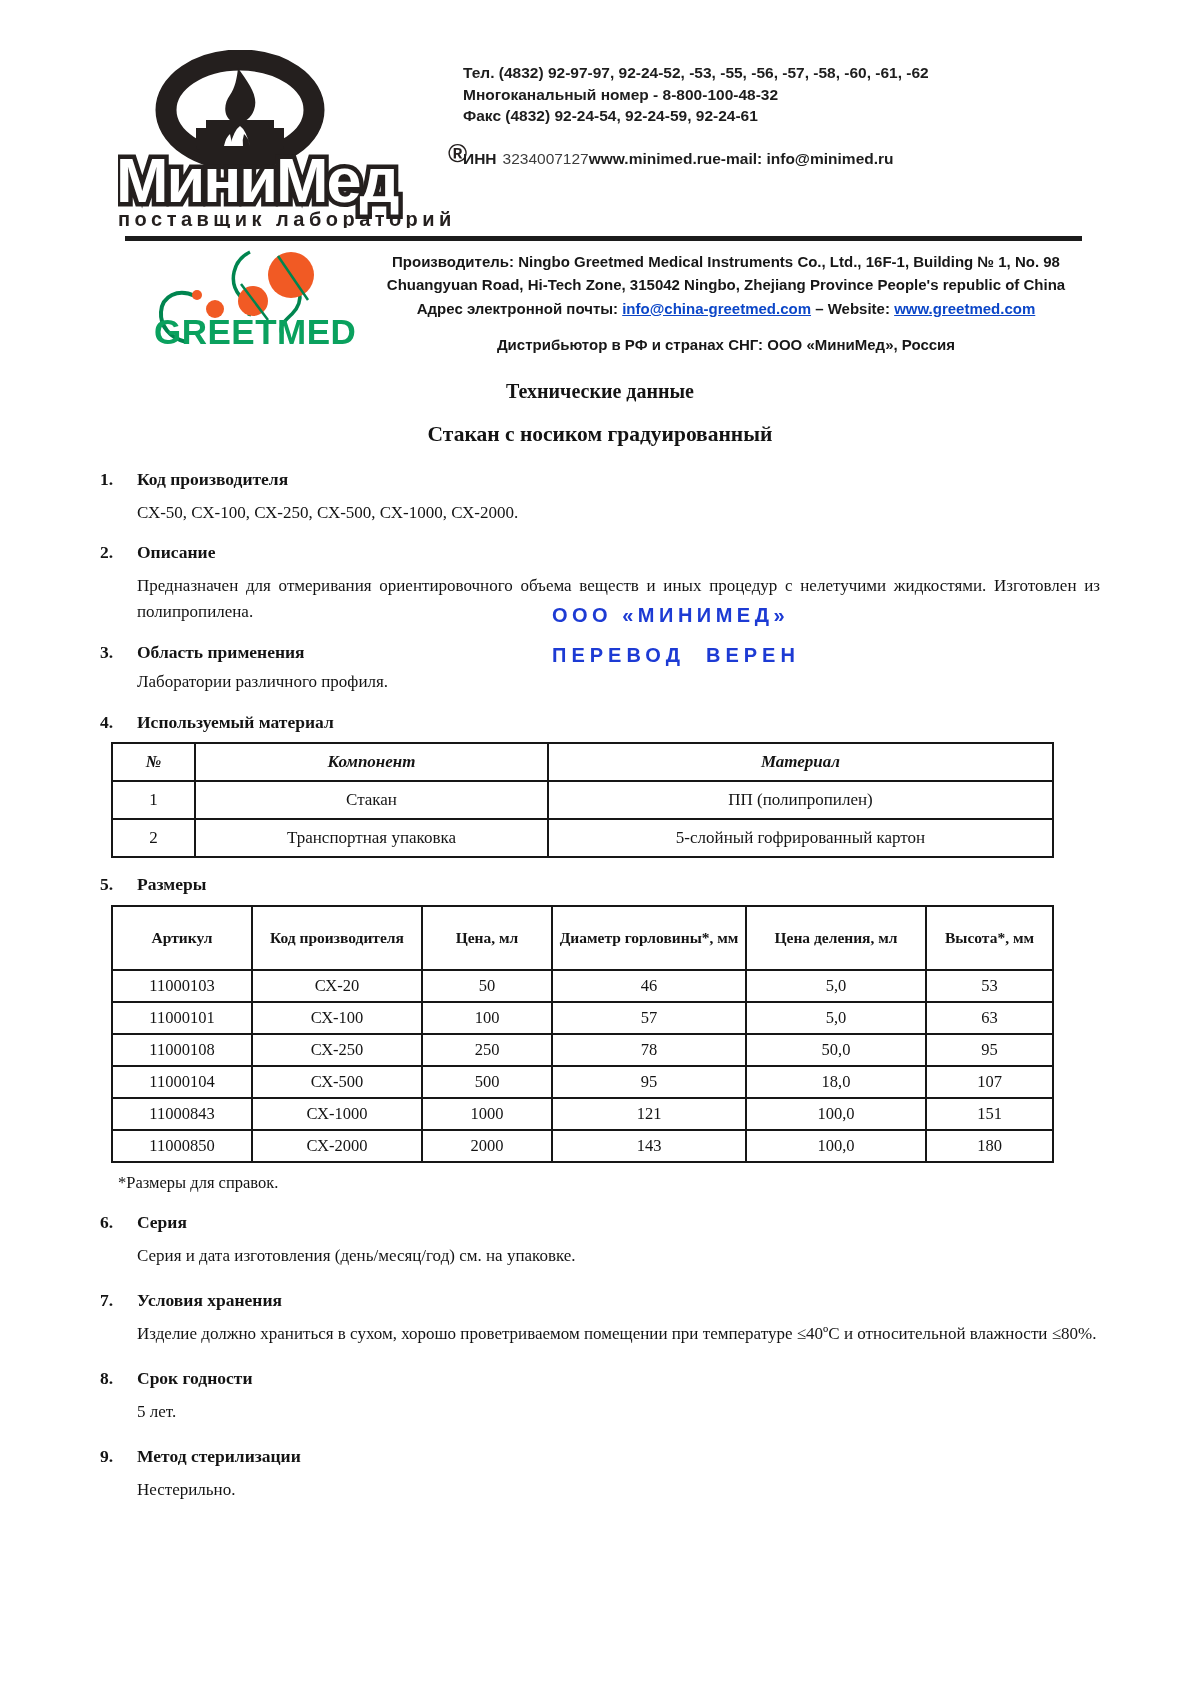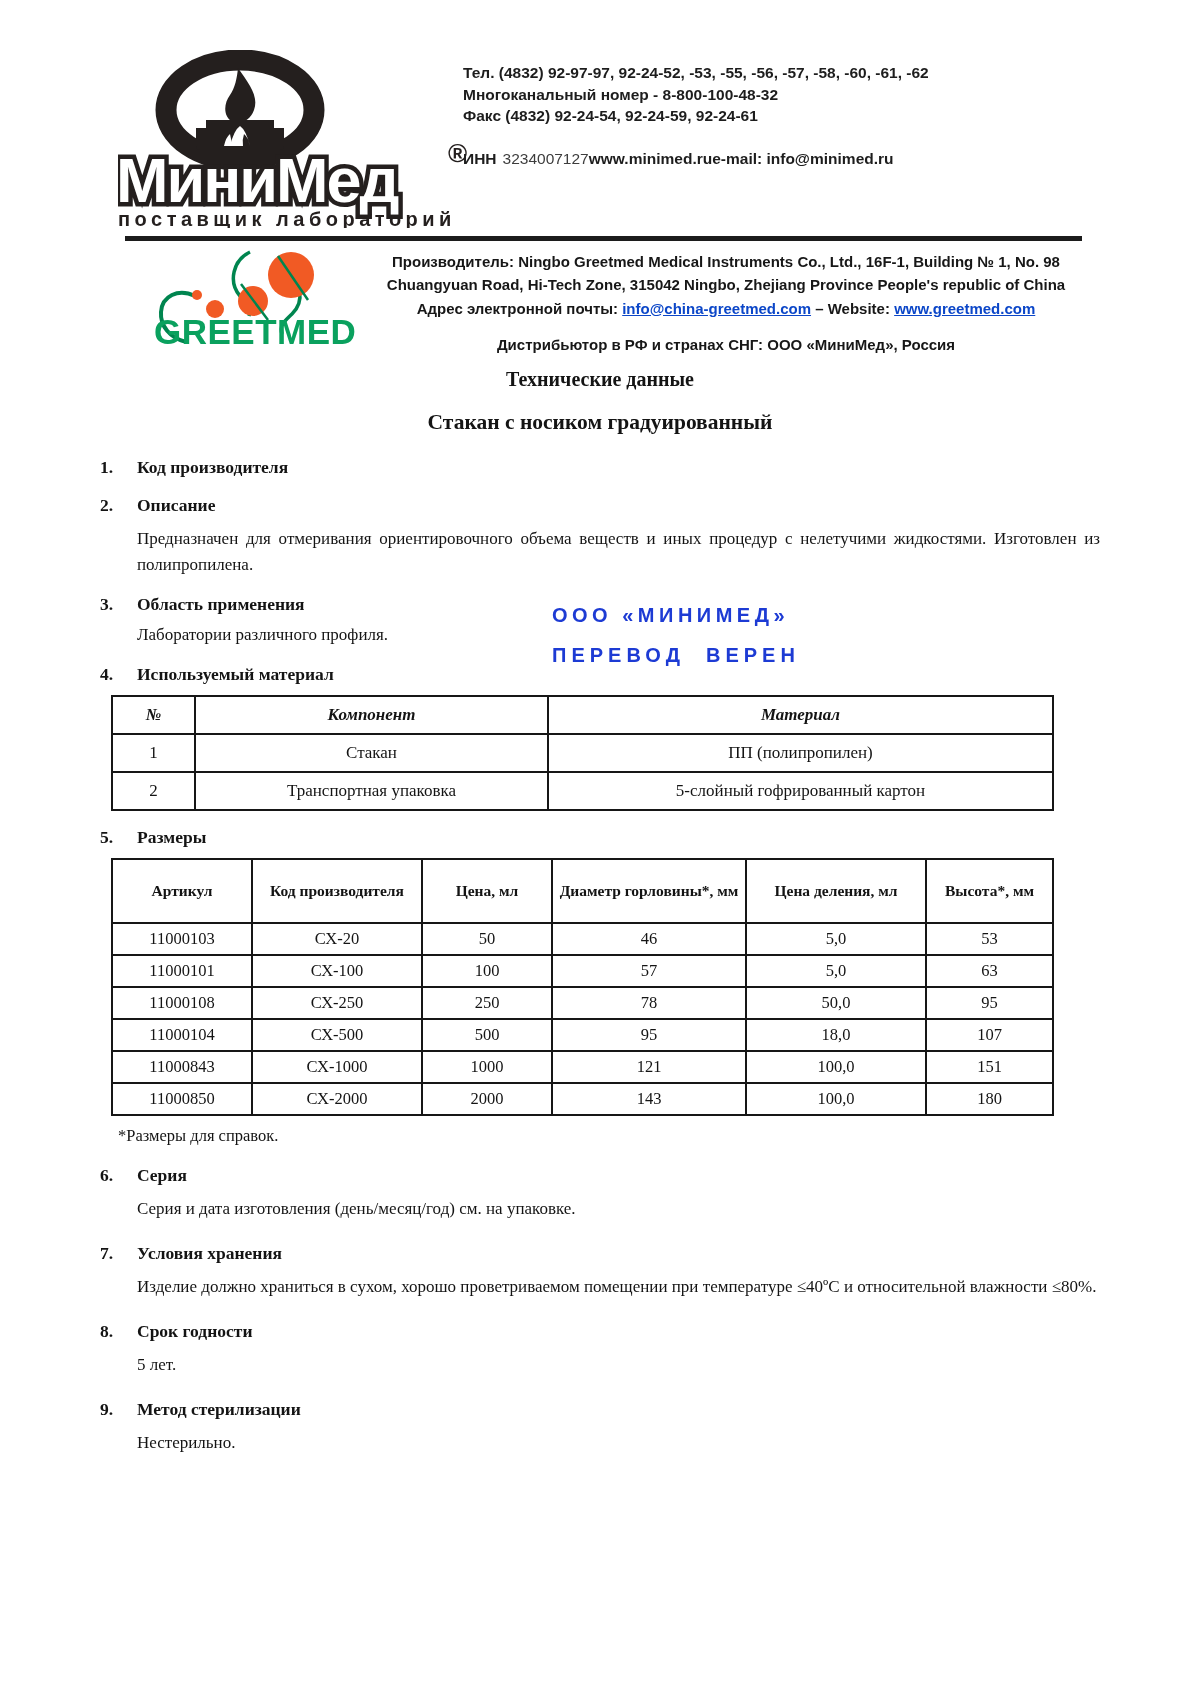--- a/index.html
+++ b/index.html
@@ -28,21 +28,21 @@
   .manu a { color:#0b46c8; text-decoration:underline; }
   .manu .dist { margin-top:13px; }
 
   
   .stamp { position:absolute; left:552px; top:604px; color:#1d3bd4;
            font-family:"Liberation Sans", sans-serif; font-weight:bold; z-index:5; }
   .stamp .l1 { font-size:20px; letter-spacing:4.5px; white-space:pre; }
   .stamp .l2 { font-size:20px; letter-spacing:5px; margin-top:17px; white-space:pre; }
 
   
-  main { position:absolute; left:100px; top:360px; width:1000px; }
+  main { position:absolute; left:100px; top:372px; width:1000px; }
   .doc-title { text-align:center; font-size:20px; font-weight:bold; margin:8px 0 19px; }
   .doc-product { text-align:center; font-size:21.5px; font-weight:bold; margin-bottom:21px; }
 
   .sec { margin-bottom:15px; }
   .sec-head { display:flex; font-weight:bold; font-size:17.5px; line-height:1.3; }
   .sec-head .num { width:37px; flex:0 0 37px; }
   .sec-body { margin-left:37px; font-size:17px; line-height:1.55; margin-top:9px; }
   .just { text-align:justify; }
   .sec-tight .sec-body { margin-top:6px; }
   .gap-lg { margin-bottom:20px; }
@@ -117,20 +117,21 @@
 
   <main>
     <div class="doc-title">Технические данные</div>
     <div class="doc-product">Стакан с носиком градуированный</div>
 
     <div class="sec">
       <div class="sec-head">
           <span class="num">1.</span>
           <span>Код производителя</span>
         </div>
+      <div class="sec-body">СХ-50, СХ-100, СХ-250, СХ-500, СХ-1000, СХ-2000.</div>
     </div>
 
     <div class="sec">
       <div class="sec-head">
           <span class="num">2.</span>
           <span>Описание</span>
         </div>
       <div class="sec-body just">Предназначен для отмеривания ориентировочного объема веществ и иных процедур с нелетучими жидкостями. Изготовлен из полипропилена.</div>
     </div>
 

